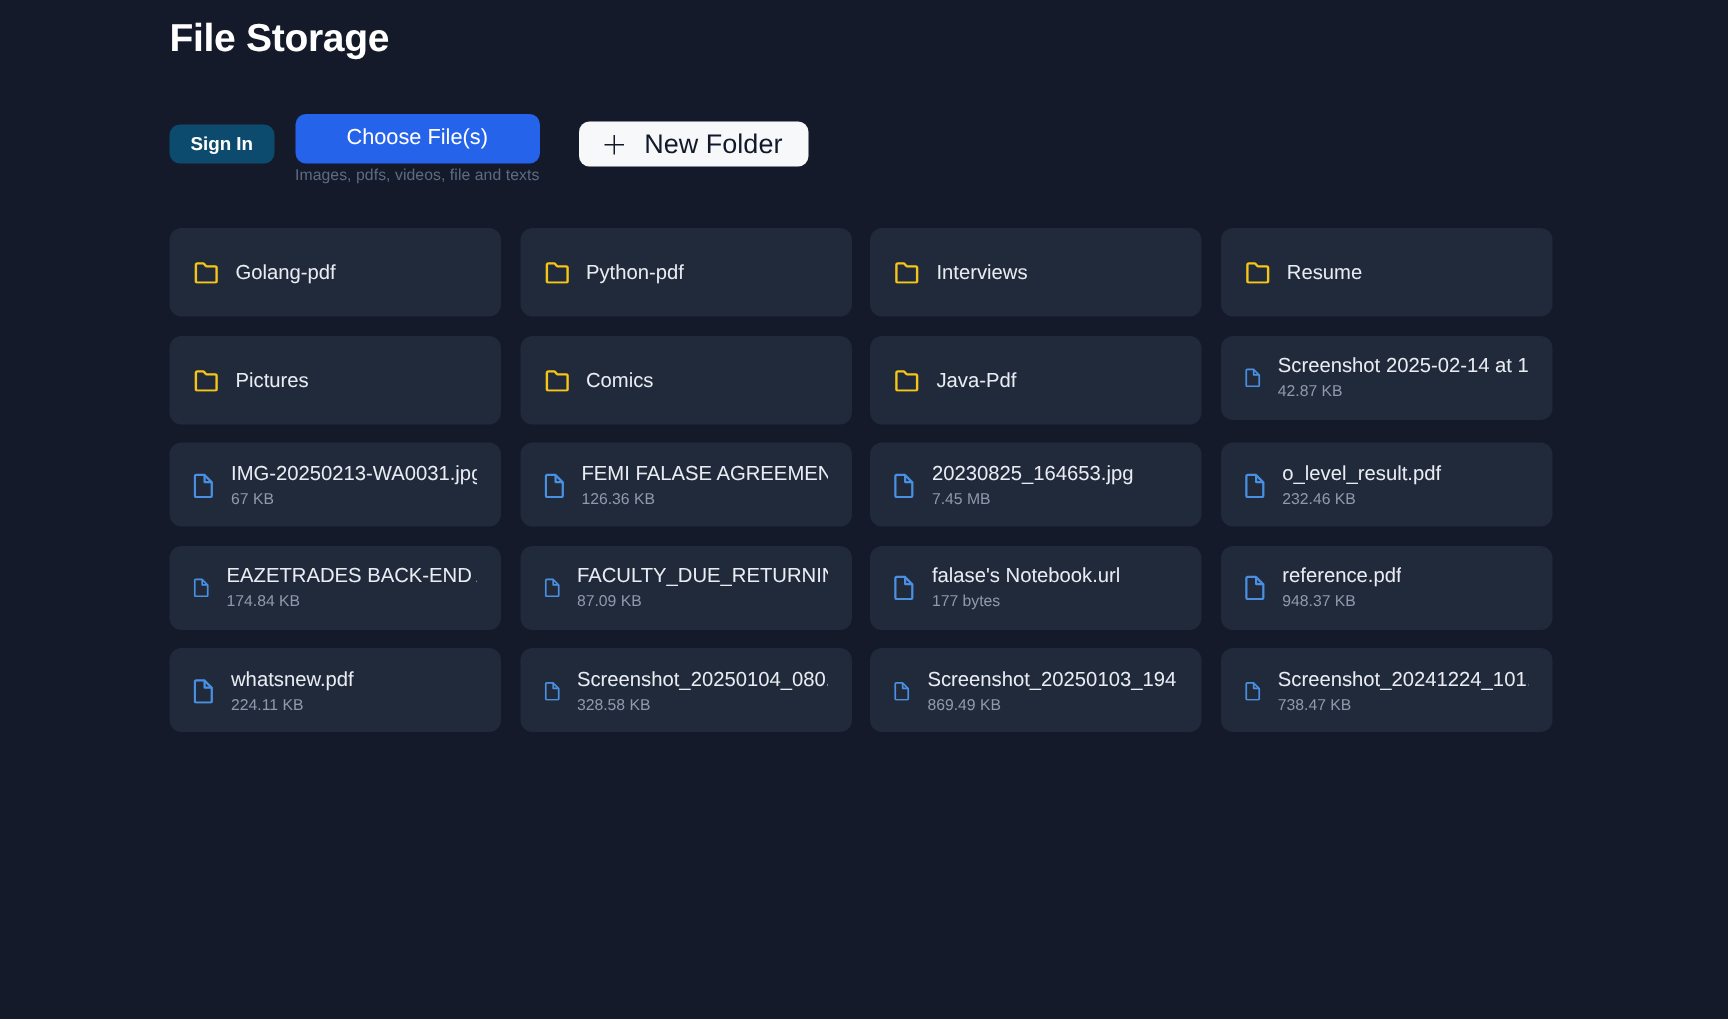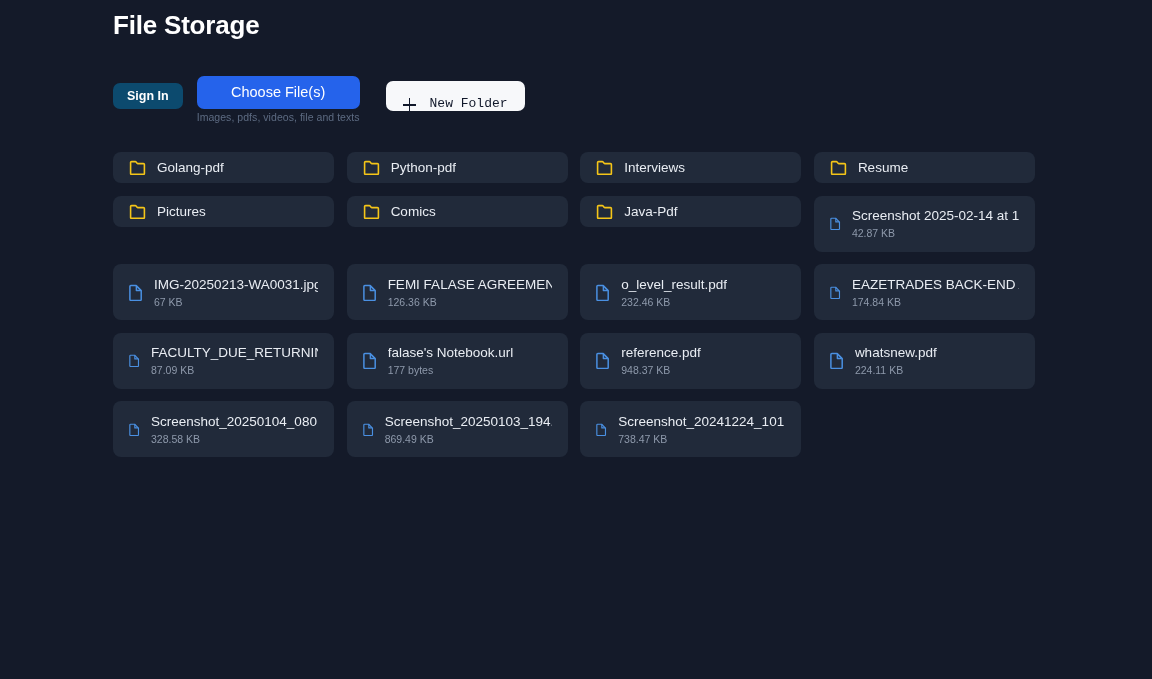--- a/index.html
+++ b/index.html
@@ -91,27 +91,27 @@
     letter-spacing: 0.05px;
   }
 
   .newfolder-btn {
     margin-top: 5px;
     margin-left: 26px;
     background: #f7f8fa;
     color: #11182a;
     border: none;
     border-radius: 7px;
-    font-family: Liberation Mono, monospace;
-    font-size: 13px;
+    font-family: Liberation Sans, sans-serif;
+    font-size: 18px;
     font-weight: 500;
     height: 30px;
     padding: 0 17px;
     display: flex;
-    align-items: flex-end;
+    align-items: center;
     gap: 14px;
     cursor: pointer;
     white-space: nowrap;
   }
 
   .plus-icon {
     display: inline-flex;
     width: 13px;
     height: 13px;
     position: relative;
@@ -142,21 +142,21 @@
     background: #212a3a;
     border-radius: 8px;
     display: flex;
     align-items: center;
     gap: 11px;
     padding: 0 16px;
     cursor: pointer;
     overflow: hidden;
   }
 
-  .card.folder { height: 31px; }
+  .card.folder { height: 59px; }
   .card.file   { height: 56px; }
 
   .card-icon {
     flex: 0 0 auto;
     display: flex;
     align-items: center;
     justify-content: center;
   }
   .card-icon svg { display: block; }
 
@@ -319,20 +319,32 @@
         </span>
       </div>
       <div class="card file">
         <span class="card-icon">
           <svg width="14" height="17" viewBox="0 0 14 17" fill="none" aria-hidden="true">
             <path d="M1.9 1.6h5.3l5 5v8.8a1 1 0 0 1-1 1H1.9a1 1 0 0 1-1-1V2.6a1 1 0 0 1 1-1z" stroke="#4a90e2" stroke-width="1.5" stroke-linejoin="round"></path>
             <path d="M7.4 1.8v4.6h4.6" stroke="#4a90e2" stroke-width="1.5" stroke-linejoin="round"></path>
           </svg>
         </span>
         <span class="card-text">
+          <span class="card-name">20230825_164653.jpg</span>
+          <span class="card-size">7.45 MB</span>
+        </span>
+      </div>
+      <div class="card file">
+        <span class="card-icon">
+          <svg width="14" height="17" viewBox="0 0 14 17" fill="none" aria-hidden="true">
+            <path d="M1.9 1.6h5.3l5 5v8.8a1 1 0 0 1-1 1H1.9a1 1 0 0 1-1-1V2.6a1 1 0 0 1 1-1z" stroke="#4a90e2" stroke-width="1.5" stroke-linejoin="round"></path>
+            <path d="M7.4 1.8v4.6h4.6" stroke="#4a90e2" stroke-width="1.5" stroke-linejoin="round"></path>
+          </svg>
+        </span>
+        <span class="card-text">
           <span class="card-name">o_level_result.pdf</span>
           <span class="card-size">232.46 KB</span>
         </span>
       </div>
       <div class="card file">
         <span class="card-icon shrunk">
           <svg width="14" height="17" viewBox="0 0 14 17" fill="none" aria-hidden="true">
             <path d="M1.9 1.6h5.3l5 5v8.8a1 1 0 0 1-1 1H1.9a1 1 0 0 1-1-1V2.6a1 1 0 0 1 1-1z" stroke="#4a90e2" stroke-width="1.5" stroke-linejoin="round"></path>
             <path d="M7.4 1.8v4.6h4.6" stroke="#4a90e2" stroke-width="1.5" stroke-linejoin="round"></path>
           </svg>

